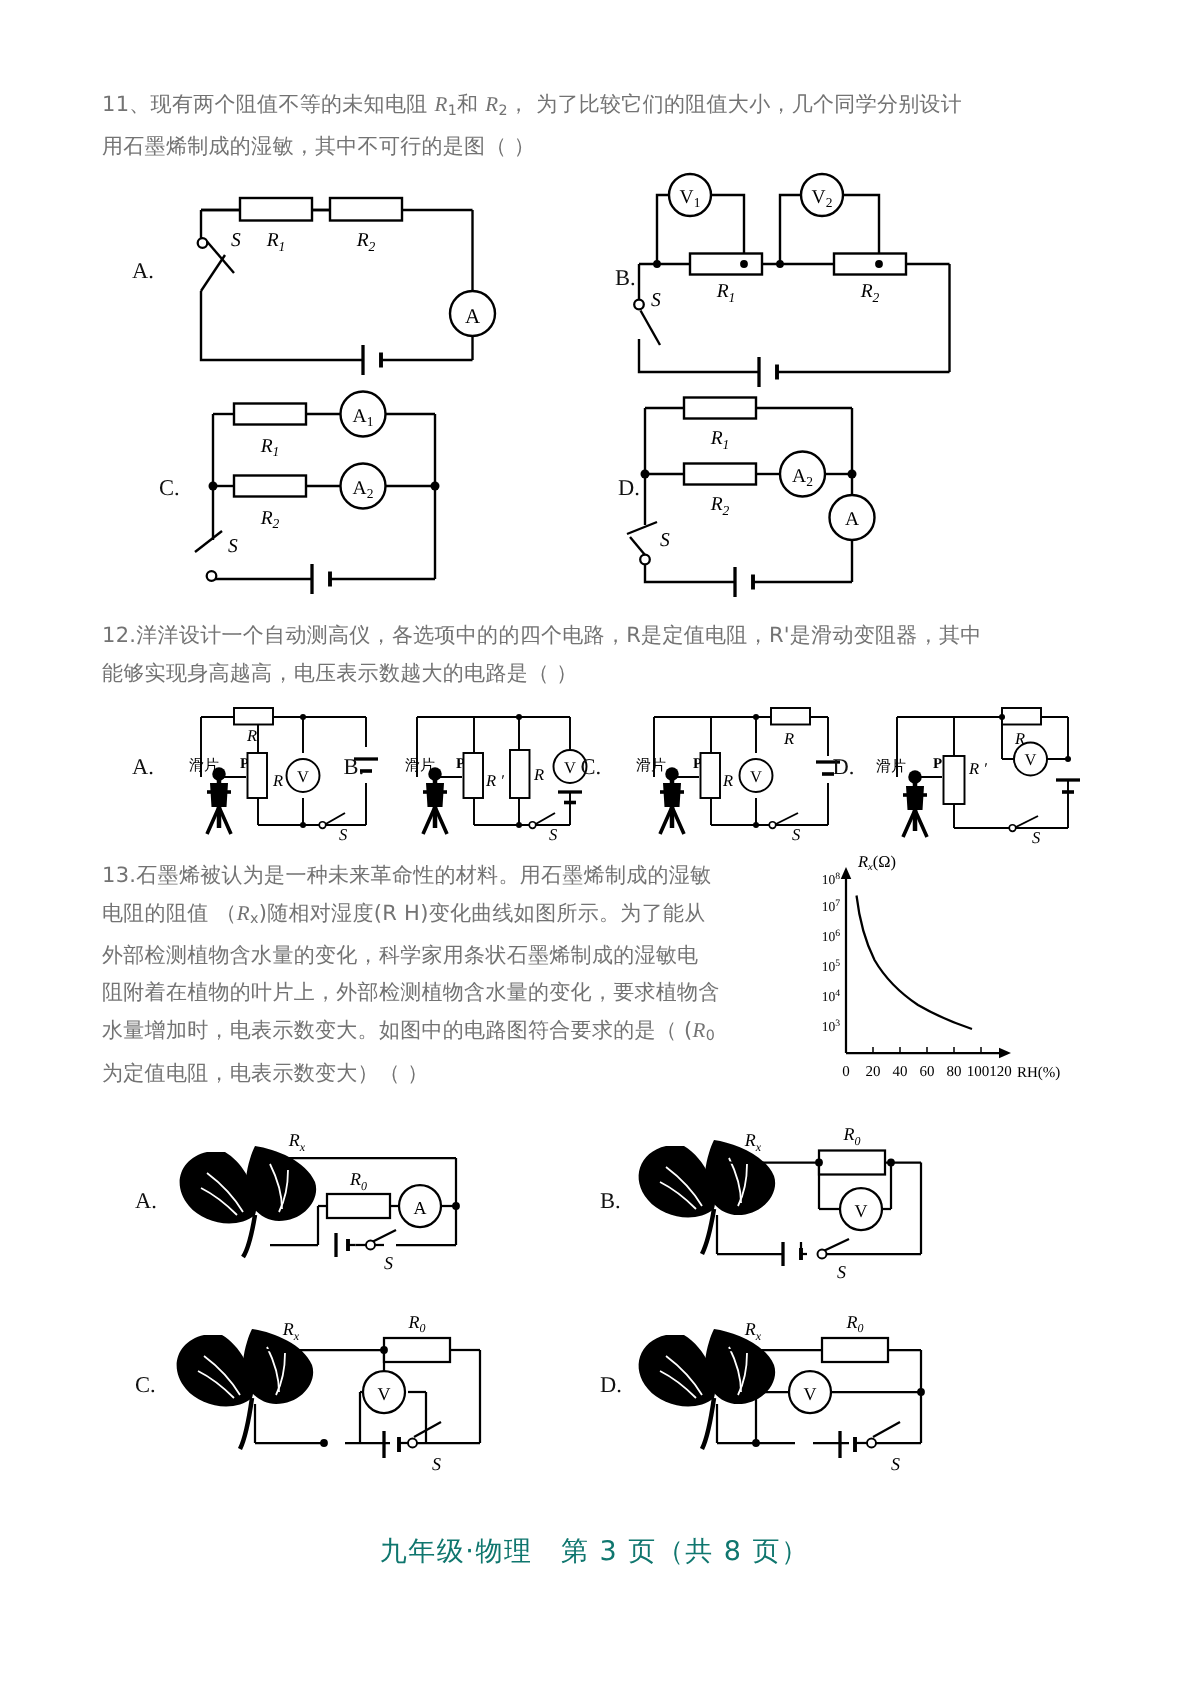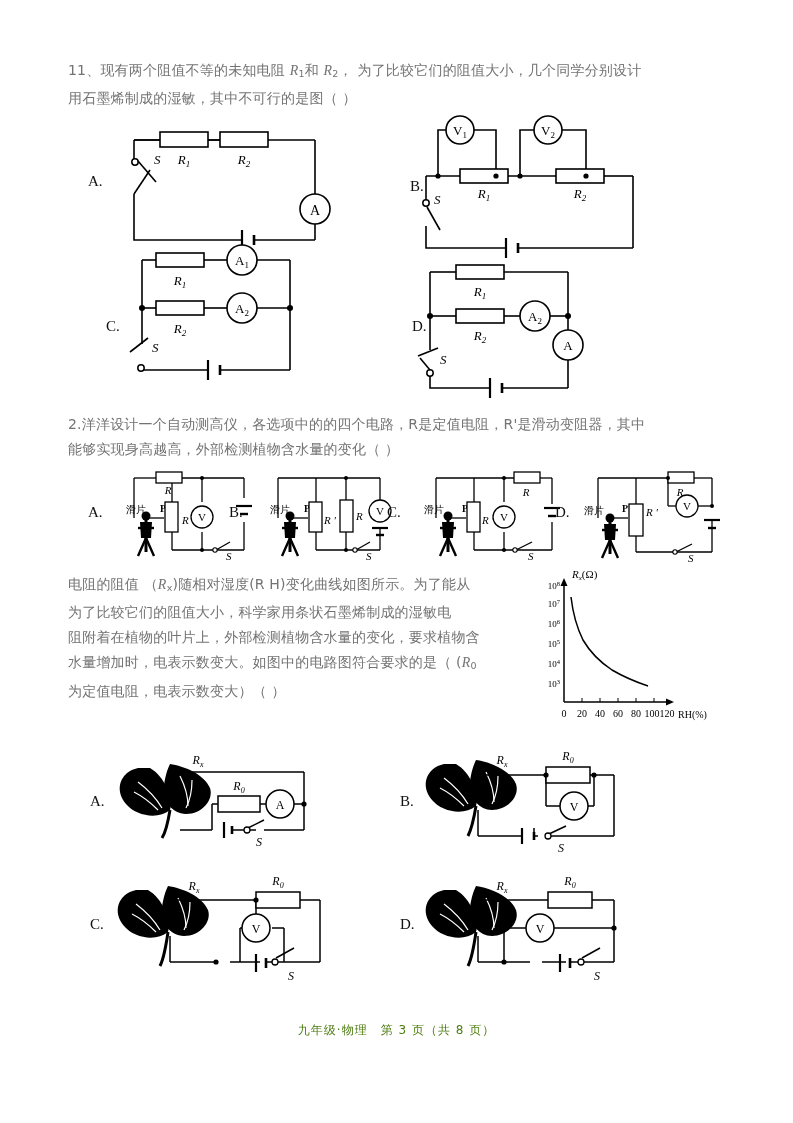--- a/index.html
+++ b/index.html
@@ -15,21 +15,21 @@
   }
   .qtext i{font-style:italic;font-family:"Liberation Serif",serif;}
   sub{font-size:.68em;vertical-align:-.25em;}
   .optlabel{
     position:absolute;font-size:15px;font-family:"Liberation Serif",serif;
     color:#111;
   }
   svg{display:block;overflow:visible;}
   .footer{
     position:absolute;width:100%;text-align:center;
-    font-size:12px;letter-spacing:1px;color:#4d7c0f;
+    font-size:18px;letter-spacing:1px;color:#0f766e;
   }
   .cjk{font-family:"DejaVu Sans","Liberation Sans",sans-serif;}
 </style>
 </head>
 <body>
 
 <div class="page">
 
   <div class="qtext" style="left:68px;top:58px;width:660px;">
     <div><span class="cjk">11、现有两个阻值不等的未知电阻 <i>R</i><sub>1</sub>和 <i>R</i><sub>2</sub>，  为了比较它们的阻值大小，几个同学分别设计</span></div>
@@ -112,21 +112,21 @@
       <circle cx="18" cy="95" r="3.2" fill="#fff" stroke="#000" stroke-width="1.5"></circle>
       <path d="M19 99 L32 122" stroke="#000" stroke-width="1.6"></path>
       <text x="26" y="96" font-size="13" font-style="italic" font-family="Liberation Serif,serif">S</text>
 
       <text x="76" y="90" text-anchor="middle" font-size="13" font-style="italic" font-family="Liberation Serif,serif">R<tspan font-size="9" dy="3">1</tspan></text>
       <text x="172" y="90" text-anchor="middle" font-size="13" font-style="italic" font-family="Liberation Serif,serif">R<tspan font-size="9" dy="3">2</tspan></text>
     </svg>
   </div>
   <div class="optlabel" style="left:410px;top:178px;">B.</div>
 
-  <div style="position:absolute;left:100px;top:240px;">
+  <div style="position:absolute;left:100px;top:256px;">
     <svg width="310" height="145" viewBox="0 0 310 145">
       <g stroke="#000" stroke-width="1.6" fill="none">
 
         <path d="M42 20 H56"></path>
         <path d="M104 20 H127"></path>
         <path d="M157 20 H190"></path>
 
         <path d="M42 68 H56"></path>
         <path d="M104 68 H127"></path>
         <path d="M157 68 H190"></path>
@@ -186,22 +186,22 @@
       <circle cx="22" cy="115" r="3.2" fill="#fff" stroke="#000" stroke-width="1.5"></circle>
       <path d="M12 100 L22 112" stroke="#000" stroke-width="1.6"></path>
       <text x="32" y="106" font-size="13" font-style="italic" font-family="Liberation Serif,serif">S</text>
       <text x="72" y="38" text-anchor="middle" font-size="13" font-style="italic" font-family="Liberation Serif,serif">R<tspan font-size="9" dy="3">1</tspan></text>
       <text x="72" y="82" text-anchor="middle" font-size="13" font-style="italic" font-family="Liberation Serif,serif">R<tspan font-size="9" dy="3">2</tspan></text>
     </svg>
   </div>
   <div class="optlabel" style="left:412px;top:318px;">D.</div>
 
   <div class="qtext" style="left:68px;top:412px;width:665px;">
-    <div><span class="cjk">2.洋洋设计一个自动测高仪，各选项中的的四个电路，R是定值电阻，R'是滑动变阻器，其中</span></div>
-    <div><span class="cjk">能够实现身高越高，外部检测植物含水量的变化（    ）</span></div>
+    <div><span class="cjk">12.洋洋设计一个自动测高仪，各选项中的的四个电路，R是定值电阻，R'是滑动变阻器，其中</span></div>
+    <div><span class="cjk">能够实现身高越高，电压表示数越大的电路是（    ）</span></div>
   </div>
 
   <div class="optlabel" style="left:88px;top:504px;">A.</div>
   <div style="position:absolute;left:104px;top:470px;">
     <svg width="158" height="92" viewBox="0 0 158 92">
 
       <g fill="#000">
         <circle cx="42" cy="46" r="4.5"></circle>
         <path d="M42 50 L42 82" stroke="#000" stroke-width="3" fill="none"></path>
         <path d="M34 58 L50 58" stroke="#000" stroke-width="2.4" fill="none"></path>
@@ -361,22 +361,23 @@
       <path d="M136 58 H144" stroke="#000" stroke-width="2.4"></path>
       <path d="M104 82 L120 74" stroke="#000" stroke-width="1.3"></path>
       <circle cx="103" cy="82" r="2.2" fill="#fff" stroke="#000" stroke-width="1.1"></circle>
       <text x="116" y="92" font-size="11" font-style="italic" font-family="Liberation Serif,serif">S</text>
       <circle cx="140" cy="36" r="2" fill="#000"></circle>
       <circle cx="96" cy="8" r="2" fill="#000"></circle>
     </svg>
   </div>
 
   <div class="qtext" style="left:68px;top:572px;width:470px;">
+    <div><span class="cjk">13.石墨烯被认为是一种未来革命性的材料。用石墨烯制成的湿敏</span></div>
     <div><span class="cjk">电阻的阻值 （<i>R</i><sub>x</sub>)随相对湿度(R H)变化曲线如图所示。为了能从</span></div>
-    <div><span class="cjk">为了比较它们的阻值大小，科学家用条状石墨烯制成的湿敏电</span></div>
+    <div><span class="cjk">外部检测植物含水量的变化，科学家用条状石墨烯制成的湿敏电</span></div>
     <div><span class="cjk">阻附着在植物的叶片上，外部检测植物含水量的变化，要求植物含</span></div>
     <div><span class="cjk">水量增加时，电表示数变大。如图中的电路图符合要求的是（ (<i>R</i><sub>0</sub></span></div>
     <div><span class="cjk">为定值电阻，电表示数变大）（    ）</span></div>
   </div>
 
   <div style="position:absolute;left:524px;top:562px;">
     <svg width="200" height="160" viewBox="0 0 200 160">
 
       <g stroke="#000" stroke-width="1.5" fill="none">
         <path d="M40 140 H146"></path>

